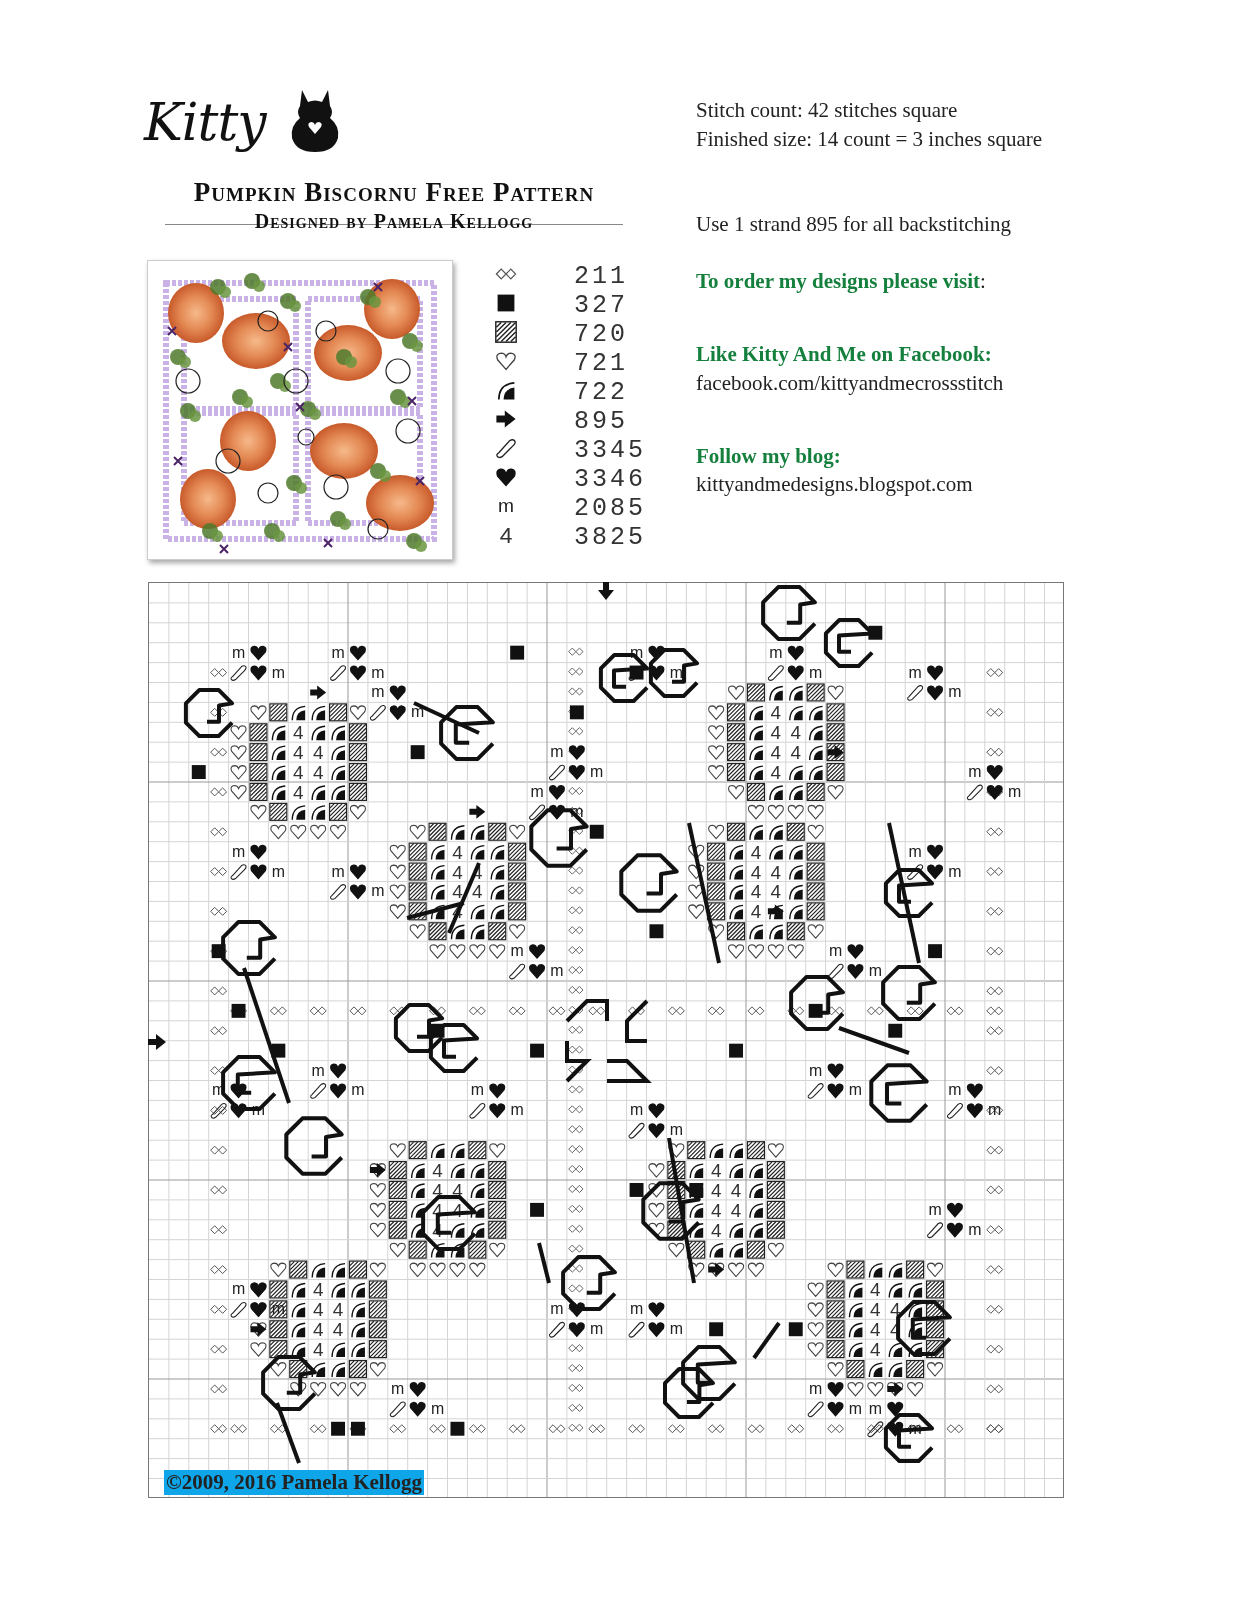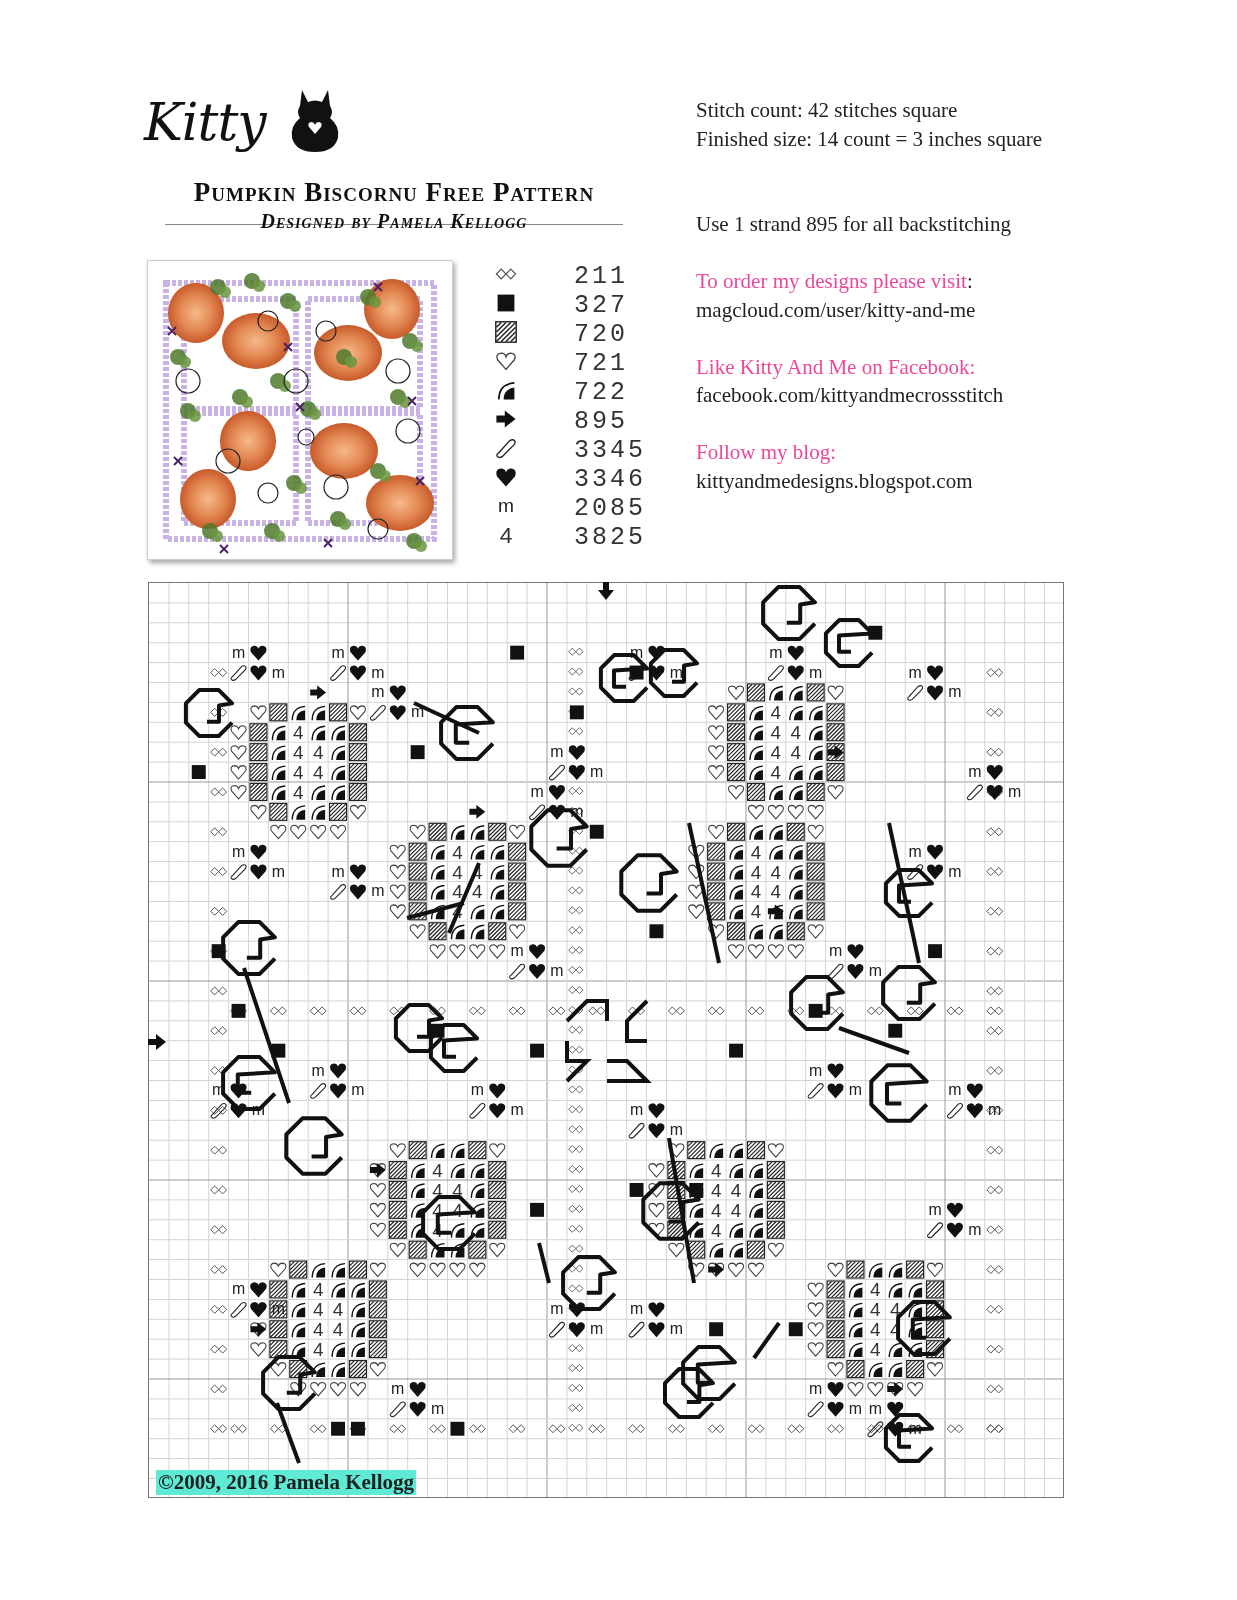--- a/index.html
+++ b/index.html
@@ -3,33 +3,33 @@
 <meta charset="utf-8">
 <style>
   html,body{margin:0;padding:0;background:#fff;}
   body{width:1237px;height:1600px;position:relative;overflow:hidden;font-family:"Liberation Serif",serif;color:#111;}
   .logo{position:absolute;left:142px;top:82px;width:510px;height:80px;}
   .logo-text{position:absolute;top:0;font-family:"DejaVu Serif",serif;font-style:italic;font-size:52px;letter-spacing:-1px;color:#111;line-height:80px;}
   .logo-left{left:2px;}
   .logo-right{left:200px;}
   .cat{position:absolute;left:148px;top:4px;width:50px;height:66px;}
   .title{position:absolute;left:165px;top:176px;width:458px;text-align:center;font-family:"Liberation Serif",serif;font-variant:small-caps;font-weight:bold;font-size:27px;letter-spacing:1px;border-bottom:1px solid #888;padding-bottom:16px;line-height:32px;}
-  .subtitle{position:absolute;left:165px;top:210px;width:458px;text-align:center;font-variant:small-caps;font-weight:bold;font-size:20px;letter-spacing:1px;font-style:italic;}
+  .subtitle{position:absolute;left:165px;top:210px;width:458px;text-align:center;font-variant:small-caps;font-weight:bold;font-size:20px;letter-spacing:1px;}
   .preview{position:absolute;left:147px;top:260px;width:304px;height:298px;border:1px solid #ccc;box-shadow:2px 3px 5px rgba(0,0,0,.35);background:#fff;}
   .legend{position:absolute;left:490px;top:262px;width:180px;}
   .legend-row{height:29px;display:flex;}
   .legend-sym{width:32px;height:24px;display:flex;align-items:center;justify-content:center;}
   .legend-num{margin-left:52px;font-family:"Liberation Mono",monospace;font-size:25px;letter-spacing:3px;color:#333;}
   .info{position:absolute;left:696px;top:96px;font-size:21px;line-height:28.5px;color:#222;}
-  .info .b{font-weight:normal;color:#ec4899;}
+  .info .b{font-weight:bold;color:#15803d;margin-top:16px;}
   .info .gap{height:28.5px;}
   .chart{position:absolute;left:148px;top:582px;width:916px;height:916px;border:1px solid #777;box-sizing:border-box;background:#fff;overflow:hidden;}
   .arrow-top{position:absolute;left:596px;top:582px;width:20px;height:20px;}
   .arrow-left{position:absolute;left:148px;top:1032px;width:20px;height:20px;}
-  .copyright{position:absolute;left:156px;top:1470px;font-family:"Liberation Serif",serif;font-weight:bold;font-size:21px;color:#222;background:#5eead4;padding:0 2px;}
+  .copyright{position:absolute;left:164px;top:1470px;font-family:"Liberation Serif",serif;font-weight:bold;font-size:21px;color:#222;background:#0ea5e9;padding:0 2px;}
 </style>
 </head>
 <body>
 
 <div class="logo">
   <span class="logo-text logo-left">Kitty</span>
   <svg class="cat" viewBox="0 0 50 66">
     <path d="M12 4 L18 16 Q25 13 32 16 L38 4 L40 20 Q44 26 40 32 Q50 40 48 52 Q44 66 25 66 Q6 66 2 52 Q0 40 10 32 Q6 26 10 20 Z" fill="#111"></path>
     <path d="M25 48 L19 41 Q17 37 21 36 Q24 36 25 39 Q26 36 29 36 Q33 37 31 41 Z" fill="#fff"></path>
   </svg>
@@ -273,21 +273,20 @@
   </div>
 
 <div class="info">
   <div>Stitch count:  42 stitches square</div>
   <div>Finished size:  14 count = 3 inches square</div>
   <div class="gap"></div>
   <div class="gap"></div>
   <div>Use 1 strand 895 for all backstitching</div>
   <div class="gap"></div>
   <div><span class="b">To order my designs please visit</span><span>:</span></div>
-  <div>magcloud.com/user/kitty-and-me</div>
   <div class="gap"></div>
   <div class="b">Like Kitty And Me on Facebook:</div>
   <div>facebook.com/kittyandmecrossstitch</div>
   <div class="gap"></div>
   <div class="b">Follow my blog:</div>
   <div>kittyandmedesigns.blogspot.com</div>
 </div>
 
 <div class="chart">
   <svg id="chart-svg" width="916" height="916" viewBox="0 0 916 916">

